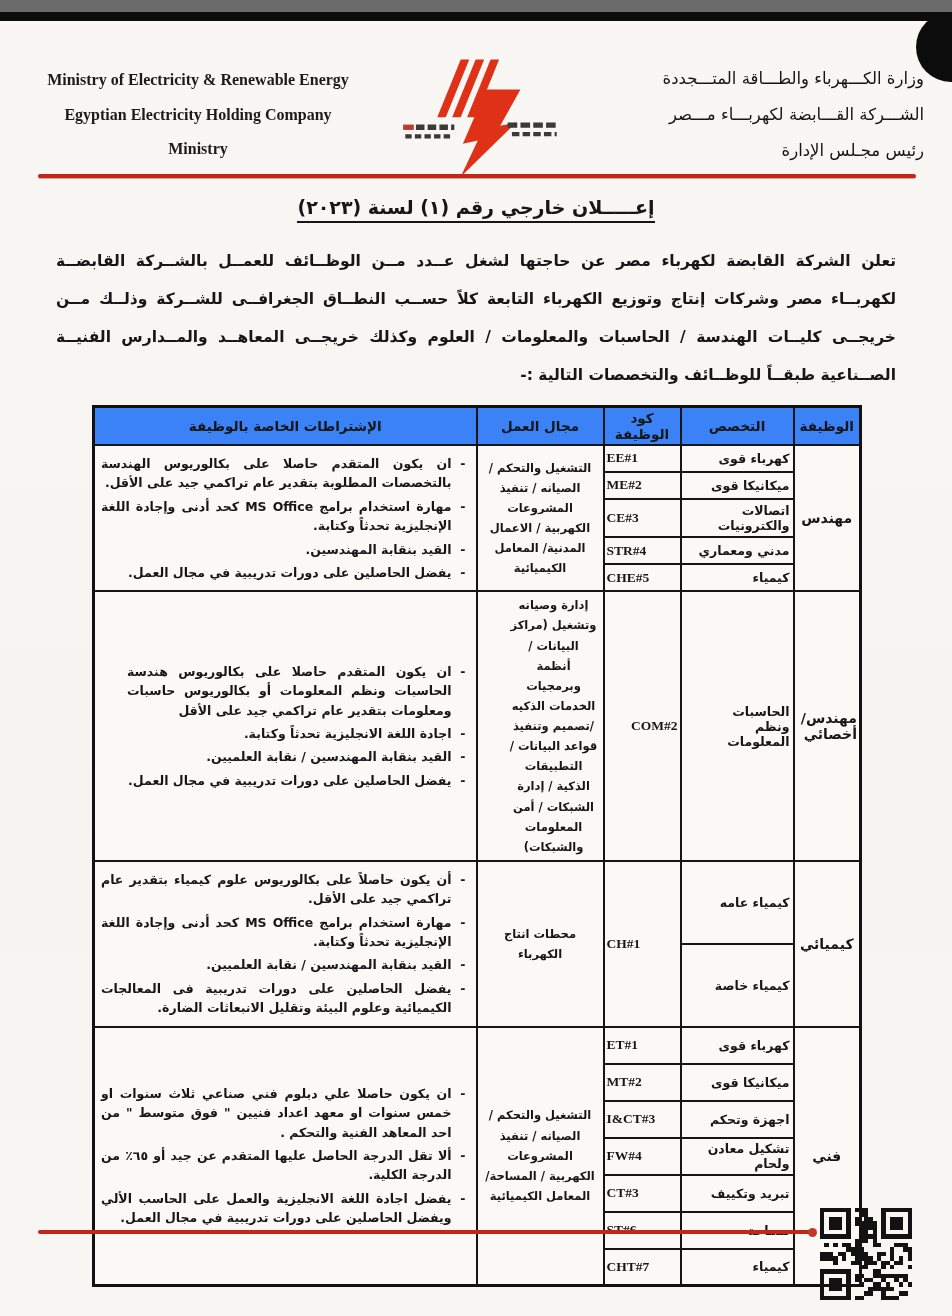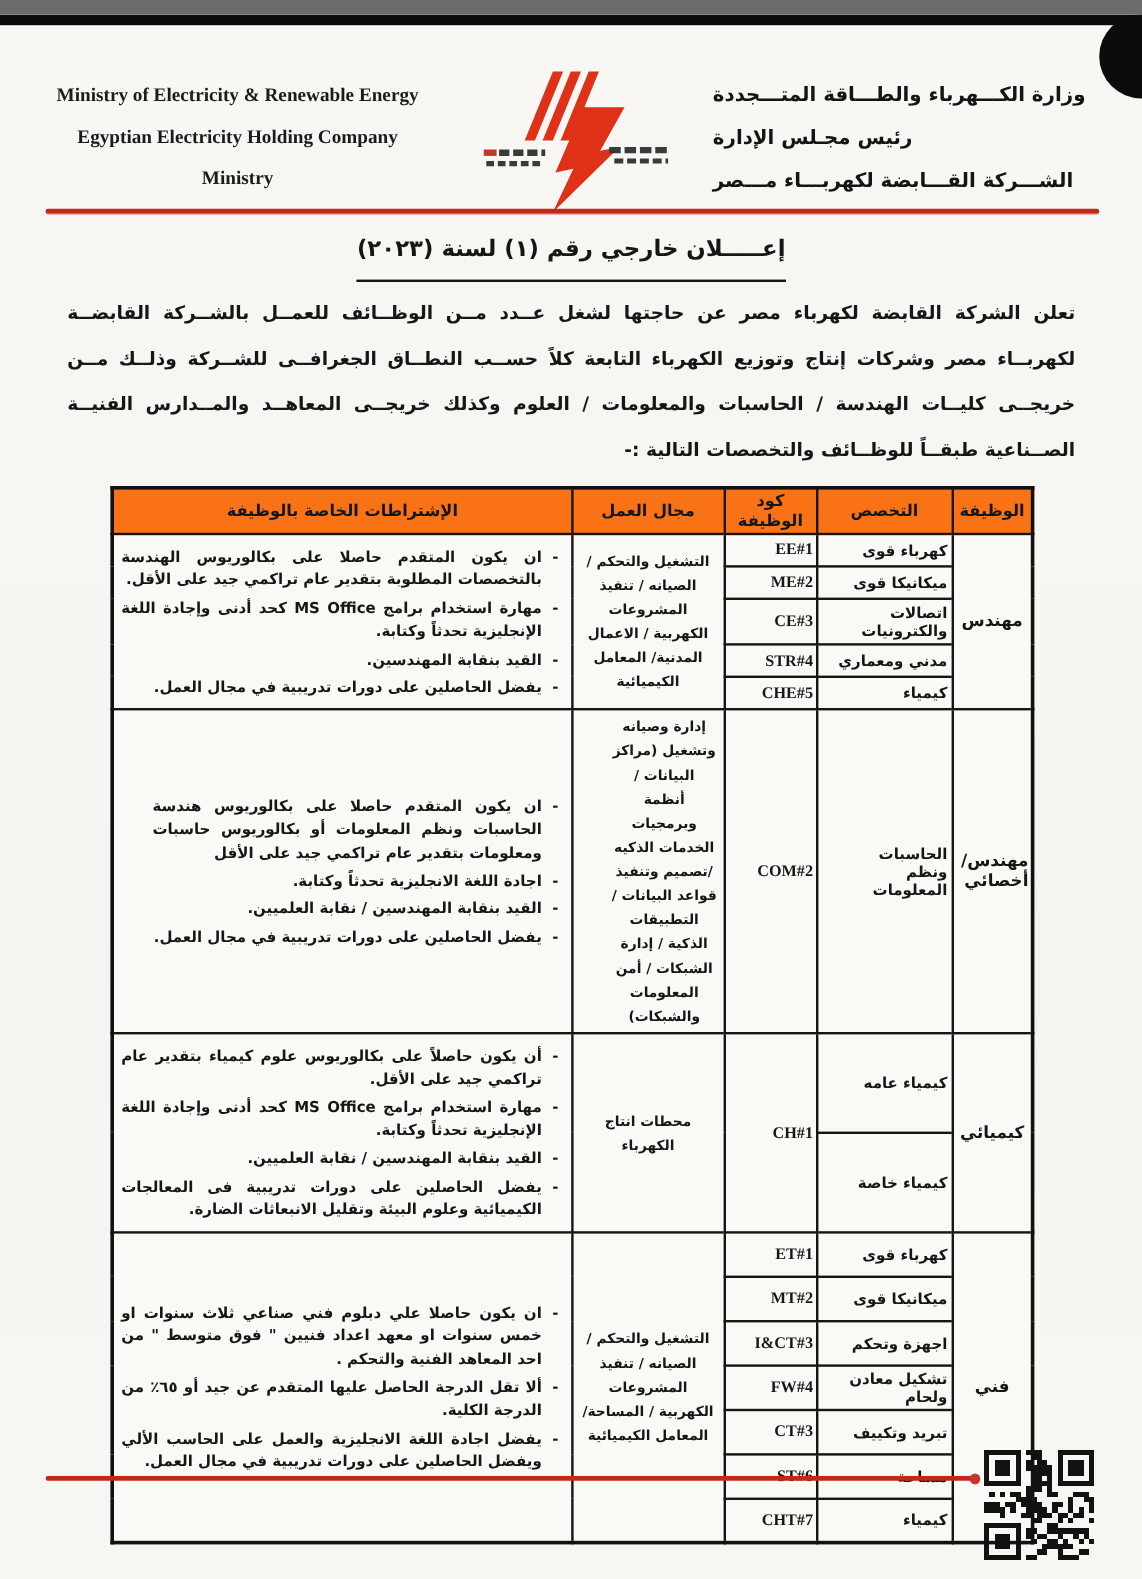--- a/index.html
+++ b/index.html
@@ -9,42 +9,42 @@
     position:relative; width:952px; height:1316px; margin:12px auto;
     background:linear-gradient(180deg,#f8f7f4 0%, #f5f4f0 60%, #f7f6f2 100%);
     color:#161616; overflow:hidden;
   }
   .top-bar { position:absolute; top:0; left:0; width:100%; height:9px; background:#0c0c0c; }
   .corner-blob { position:absolute; top:0px; right:-34px; width:70px; height:70px; background:#0c0c0c; border-radius:50%; }
 
   
   .doc-header { position:absolute; top:42px; left:0; width:100%; display:flex; justify-content:space-between; align-items:center; padding:0 28px; }
   .en-block { width:340px; text-align:center; font-family:"Liberation Serif", serif; font-weight:bold; font-size:16px; line-height:2.15; color:#1b1b1b; }
-  .ar-block { width:330px; text-align:left; font-weight:bold; font-size:16.5px; line-height:2.2; color:#141414; }
+  .ar-block { width:330px; text-align:right; font-weight:normal; font-size:16.5px; line-height:2.2; color:#141414; }
   .logo-box { width:160px; height:122px; display:flex; align-items:center; justify-content:center; }
 
   .red-line { position:absolute; background:#c2271a; border-radius:3px; }
   .red-line.top { top:162px; left:38px; width:878px; height:4px; box-shadow:0 1px 0 rgba(120,20,10,.35); }
   .red-line.bottom { top:1218px; left:38px; width:776px; height:4px; }
   .red-dot { position:absolute; top:1216px; left:808px; width:9px; height:9px; border-radius:50%; background:#c0392b; }
 
   .title { position:absolute; top:184px; left:0; width:100%; margin:0; text-align:center; font-size:19px; font-weight:bold; }
-  .title span { border-bottom:2.5px solid #161616; padding-bottom:15px; }
+  .title span { border-bottom:2.5px solid #161616; padding-bottom:3px; }
 
   .intro { position:absolute; top:231px; right:56px; width:840px; margin:0; direction:rtl;
            font-weight:bold; font-size:15.5px; line-height:2.45; text-align:justify; }
 
   
   table.jobs { position:absolute; top:393px; right:90px; width:767px; border-collapse:collapse; direction:rtl;
                border:3px solid #111; table-layout:fixed; background:#faf9f6; }
   table.jobs th, table.jobs td { border:2px solid #151515; font-weight:bold; }
-  table.jobs th { height:30px; background:#f97316; font-size:13.5px; padding:2px; }
+  table.jobs th { height:30px; background:#3b82f6; font-size:13.5px; padding:2px; }
   td.job-cell  { font-size:14px;  text-align:center; padding:2px; }
   td.spec-cell { font-size:12.5px; text-align:right; padding:2px 3px; }
-  td.code-cell { font-size:13.5px; text-align:right; font-family:"Liberation Serif", serif; padding:2px; }
+  td.code-cell { font-size:13.5px; text-align:left; font-family:"Liberation Serif", serif; padding:2px; }
   td.field-cell{ font-size:11.5px; text-align:center; line-height:1.75; padding:3px 5px; }
   td.req-cell  { font-size:12.5px; vertical-align:middle; padding:4px 8px 4px 6px; }
   .req-list { list-style:none; margin:0; padding:0; }
   .req-list li { position:relative; padding-right:16px; margin:4px 0; text-align:justify; line-height:1.55; }
   .req-list li::before { content:"-"; position:absolute; right:2px; top:0; }
   tr.g0 td { height:25px; }
   tr.g1 td { height:148px;padding-left:32px; }
   tr.g2 td { height:80px; }
   tr.g3 td { height:37px; }
 
@@ -78,22 +78,22 @@
           <line x1="14" y1="71.5" x2="50" y2="71.5" stroke="#3a3a3a" stroke-width="5" stroke-dasharray="8 3"></line>
           <line x1="4" y1="80" x2="48" y2="80" stroke="#3a3a3a" stroke-width="4" stroke-dasharray="6 3"></line>
           <line x1="100" y1="69.5" x2="148" y2="69.5" stroke="#3a3a3a" stroke-width="5" stroke-dasharray="9 3"></line>
           <line x1="104" y1="78" x2="146" y2="78" stroke="#3a3a3a" stroke-width="4" stroke-dasharray="7 3"></line>
         </g>
       </svg>
     </div>
 
     <div class="ar-block" dir="rtl">
       <div>وزارة الكـــهرباء والطـــاقة المتـــجددة</div>
+      <div>الشـــركة القـــابضة لكهربـــاء مـــصر</div>
       <div>رئيس مجـلس الإدارة</div>
-      <div>الشـــركة القـــابضة لكهربـــاء مـــصر</div>
     </div>
   </header>
 
   <div class="red-line top"></div>
 
   <h1 class="title" dir="rtl">
     <span>إعـــــلان خارجي رقم (١) لسنة (٢٠٢٣)</span>
   </h1>
 
   <p class="intro" dir="rtl">تعلن الشركة القابضة لكهرباء مصر عن حاجتها لشغل عــدد مــن الوظــائف للعمــل بالشــركة القابضــة لكهربــاء مصر وشركات إنتاج وتوزيع الكهرباء التابعة كلاً حســب النطــاق الجغرافــى للشــركة وذلــك مــن خريجــى كليــات الهندسة / الحاسبات والمعلومات / العلوم وكذلك خريجــى المعاهــد والمــدارس الفنيــة الصــناعية طبقــاً للوظــائف والتخصصات التالية :-</p>

